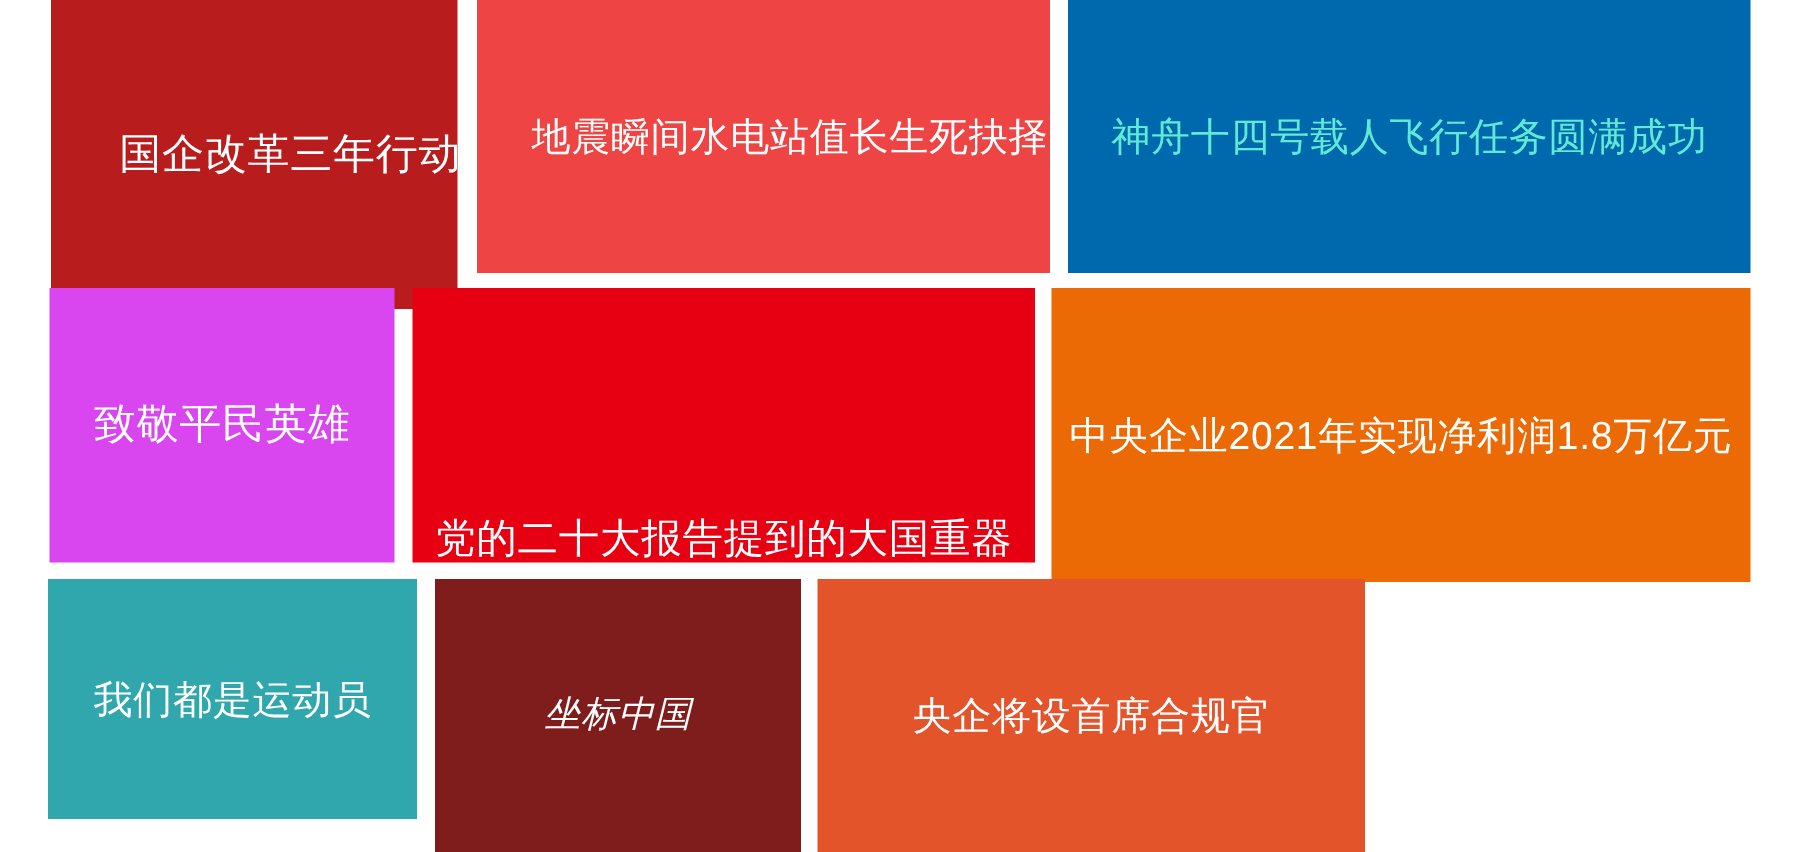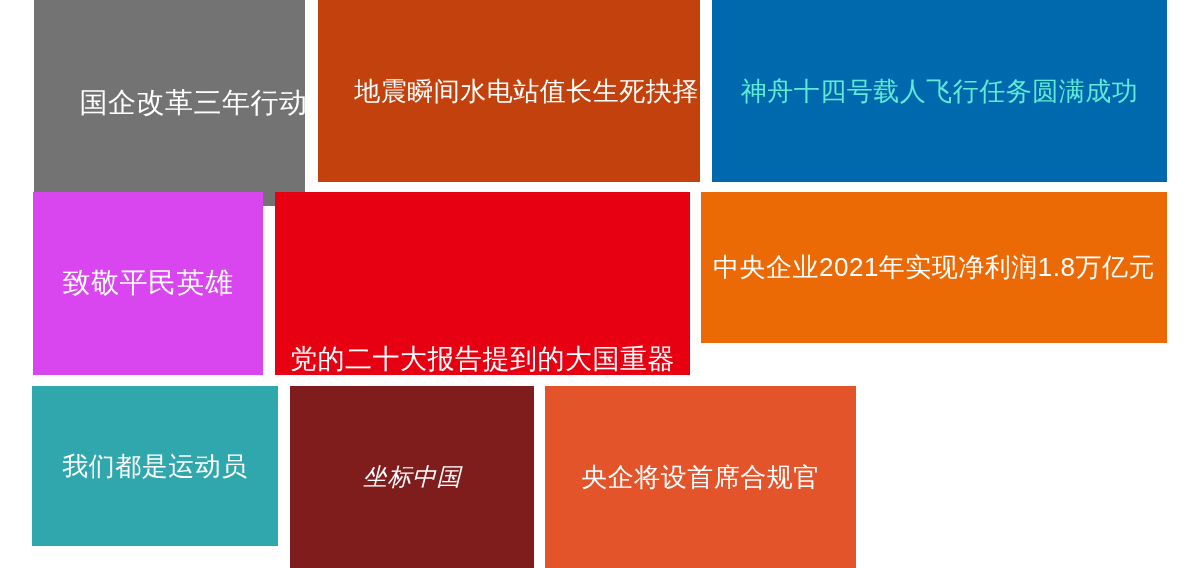--- a/index.html
+++ b/index.html
@@ -39,40 +39,40 @@
     display: block;
   }
   .size-lg { font-size: 28px; }
   .size-md { font-size: 26px; }
   .size-sm { font-size: 24px; }
 </style>
 </head>
 <body>
 
 <div id="tile-board" style="width: 1200px; height: 568px; background: rgb(255, 255, 255);">
-    <div class="tile" style="left: 34px; top: 0px; width: 271px; height: 206px; background: #737373; padding-left: 48px;">
+    <div class="tile" style="left: 34px; top: 0px; width: 271px; height: 206px; background: #b91c1c; padding-left: 48px;">
       <span class="tile-label size-lg" style="color: rgb(255, 255, 255);">国企改革三年行动</span>
     </div>
-    <div class="tile" style="left: 318px; top: 0px; width: 382px; height: 182px; background: #c2410c; padding-left: 35px;">
+    <div class="tile" style="left: 318px; top: 0px; width: 382px; height: 182px; background: #ef4444; padding-left: 35px;">
       <span class="tile-label size-md" style="color: rgb(255, 255, 255);">地震瞬间水电站值长生死抉择</span>
     </div>
     <div class="tile" style="left: 712px; top: 0px; width: 455px; height: 182px; background: rgb(0, 105, 173);">
       <span class="tile-label size-md" style="color: #5eead4;">神舟十四号载人飞行任务圆满成功</span>
     </div>
     <div class="tile" style="left: 33px; top: 192px; width: 230px; height: 183px; background: #d946ef;">
       <span class="tile-label size-lg" style="color: rgb(255, 255, 255);">致敬平民英雄</span>
     </div>
     <div class="tile" style="left: 275px; top: 192px; width: 415px; height: 183px; background: rgb(230, 0, 18); align-items: flex-end;">
       <span class="tile-label size-lg" style="color: rgb(255, 255, 255); font-size: 27px;">党的二十大报告提到的大国重器</span>
     </div>
-    <div class="tile" style="left: 701px; top: 192px; width: 466px; height: 151px; background: rgb(236, 106, 6);">
+    <div class="tile" style="left: 701px; top: 192px; width: 466px; height: 196px; background: rgb(236, 106, 6);">
       <span class="tile-label size-md" style="color: rgb(255, 255, 255);">中央企业2021年实现净利润1.8万亿元</span>
     </div>
     <div class="tile" style="left: 32px; top: 386px; width: 246px; height: 160px; background: rgb(47, 167, 173);">
       <span class="tile-label size-md" style="color: rgb(255, 255, 255);">我们都是运动员</span>
     </div>
     <div class="tile" style="left: 290px; top: 386px; width: 244px; height: 182px; background: #7f1d1d; font-style: italic;">
       <span class="tile-label size-sm" style="color: rgb(255, 255, 255);">坐标中国</span>
     </div>
-    <div class="tile" style="left: 545px; top: 386px; width: 311px; height: 182px; background: rgb(228, 84, 43);">
+    <div class="tile" style="left: 545px; top: 386px; width: 365px; height: 182px; background: rgb(228, 84, 43);">
       <span class="tile-label size-md" style="color: rgb(255, 255, 255);">央企将设首席合规官</span>
     </div>
   </div>
 
 </body></html>

